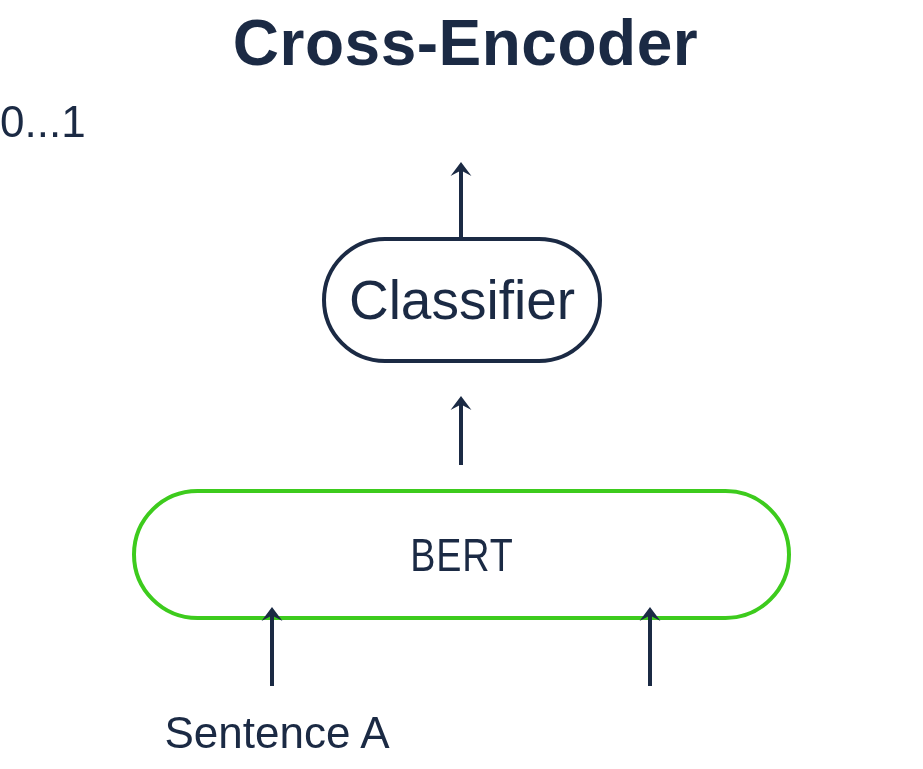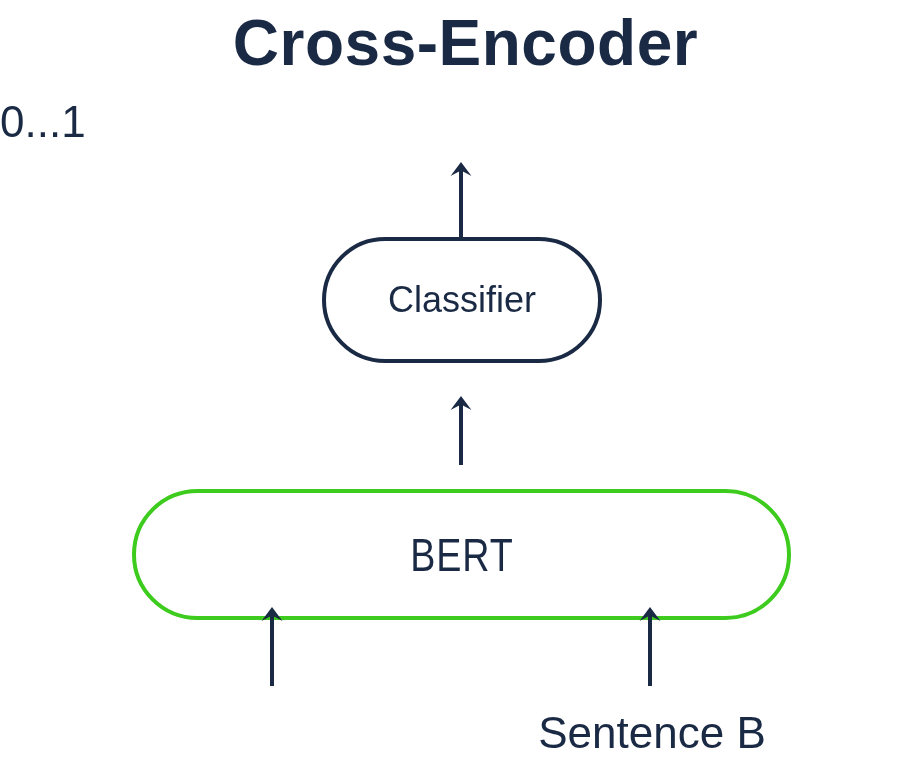--- a/index.html
+++ b/index.html
@@ -46,21 +46,21 @@
     justify-content: center;
     color: var(--navy, #1b2a44);
   }
   .pill-classifier {
     left: 322px;
     top: 237px;
     width: 280px;
     height: 126px;
     border: 4px solid var(--navy, #1b2a44);
     border-radius: 63px;
-    font-size: 36px;
+    font-size: 55px;
   }
   .pill-bert {
     left: 132px;
     top: 464px;
     width: 659px;
     height: 131px;
     border: 4px solid var(--green, #3dcb1d);
     border-radius: 66px;
     font-size: 46px;
     margin-top: 25px;
@@ -122,15 +122,15 @@
   <svg class="arrow" style="left:256px; top:607px;" width="32" height="79" viewBox="0 0 32 79">
     <line x1="16" y1="8" x2="16" y2="79"></line>
     <polygon points="16,0 26.5,14 16,8.5 5.5,14"></polygon>
   </svg>
 
   <svg class="arrow" style="left:634px; top:607px;" width="32" height="79" viewBox="0 0 32 79">
     <line x1="16" y1="8" x2="16" y2="79"></line>
     <polygon points="16,0 26.5,14 16,8.5 5.5,14"></polygon>
   </svg>
 
-  <div class="input-label input-label-b">Sentence B</div>
+  <div class="input-label input-label-a">Sentence A</div>
 
 </div>
 
 </body></html>

